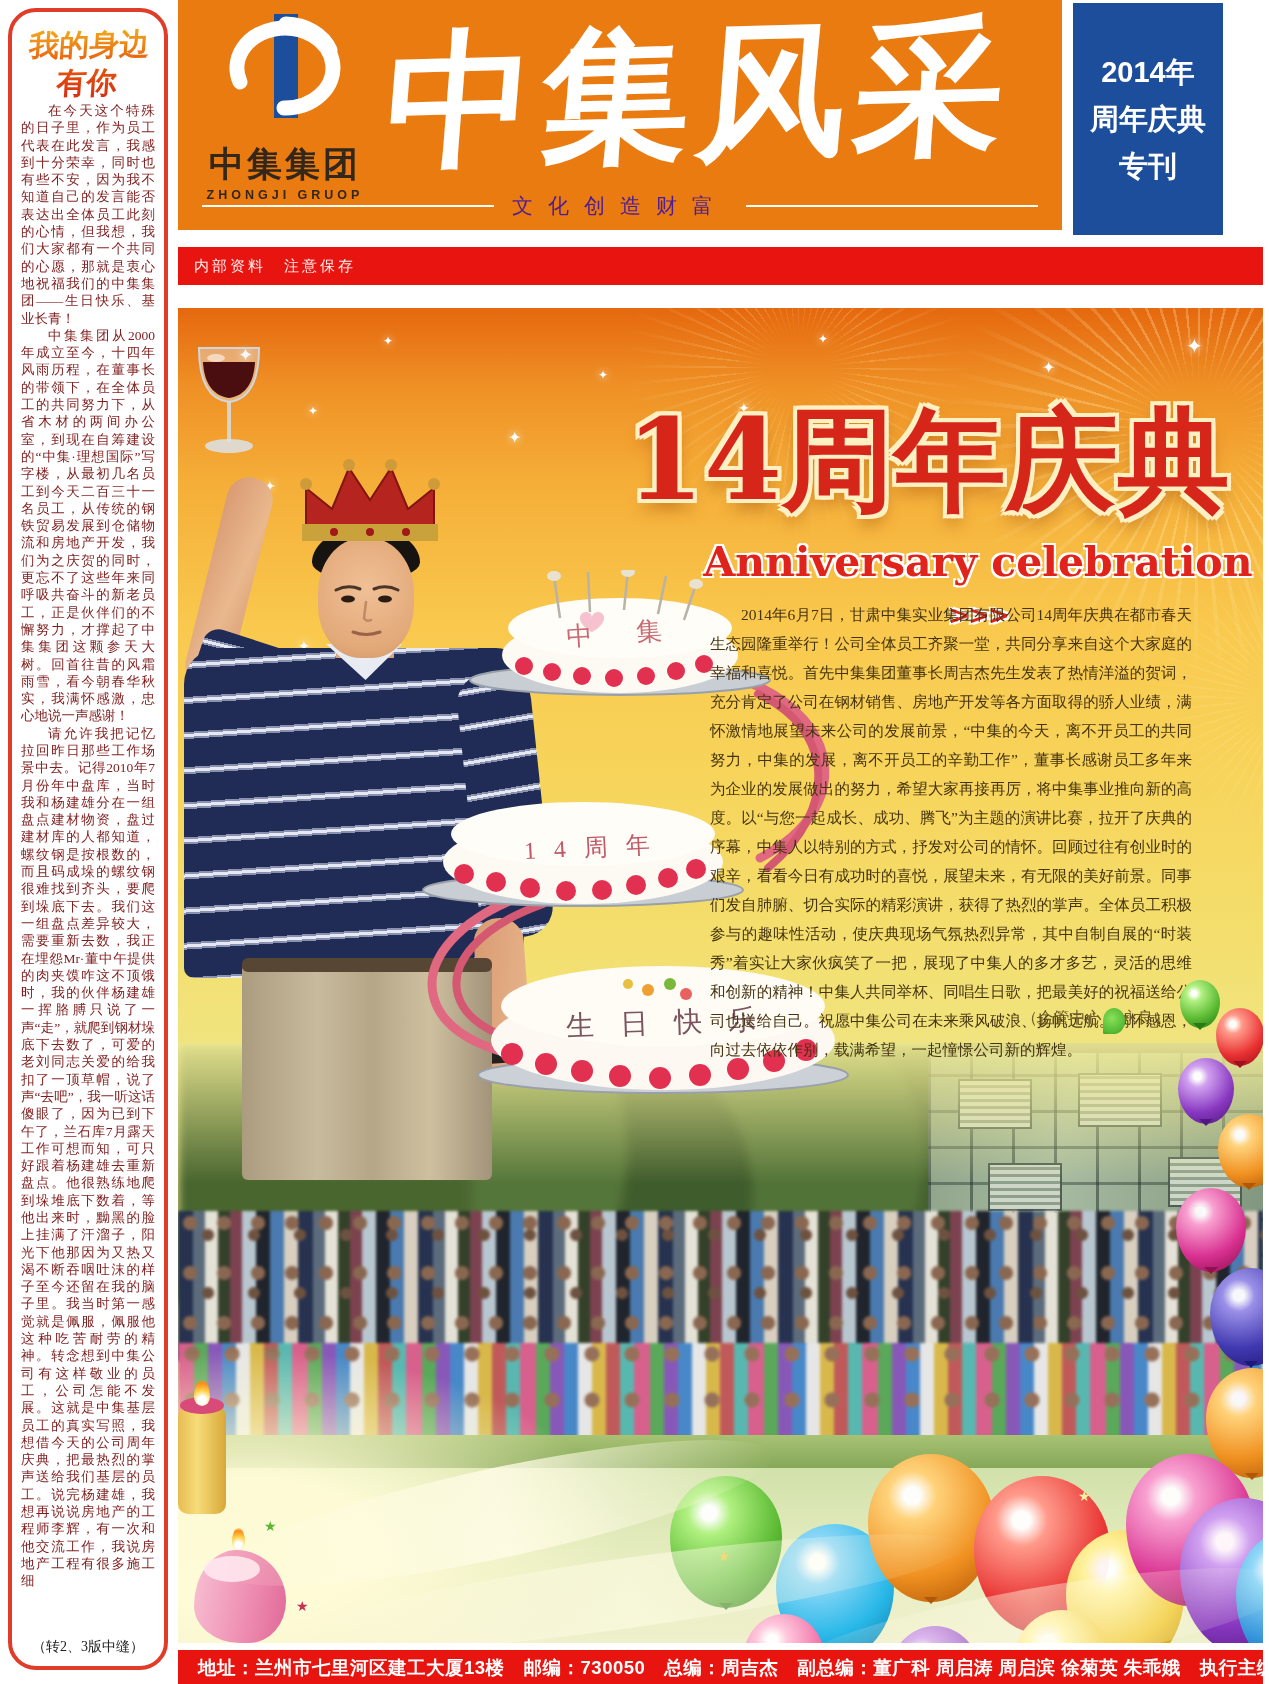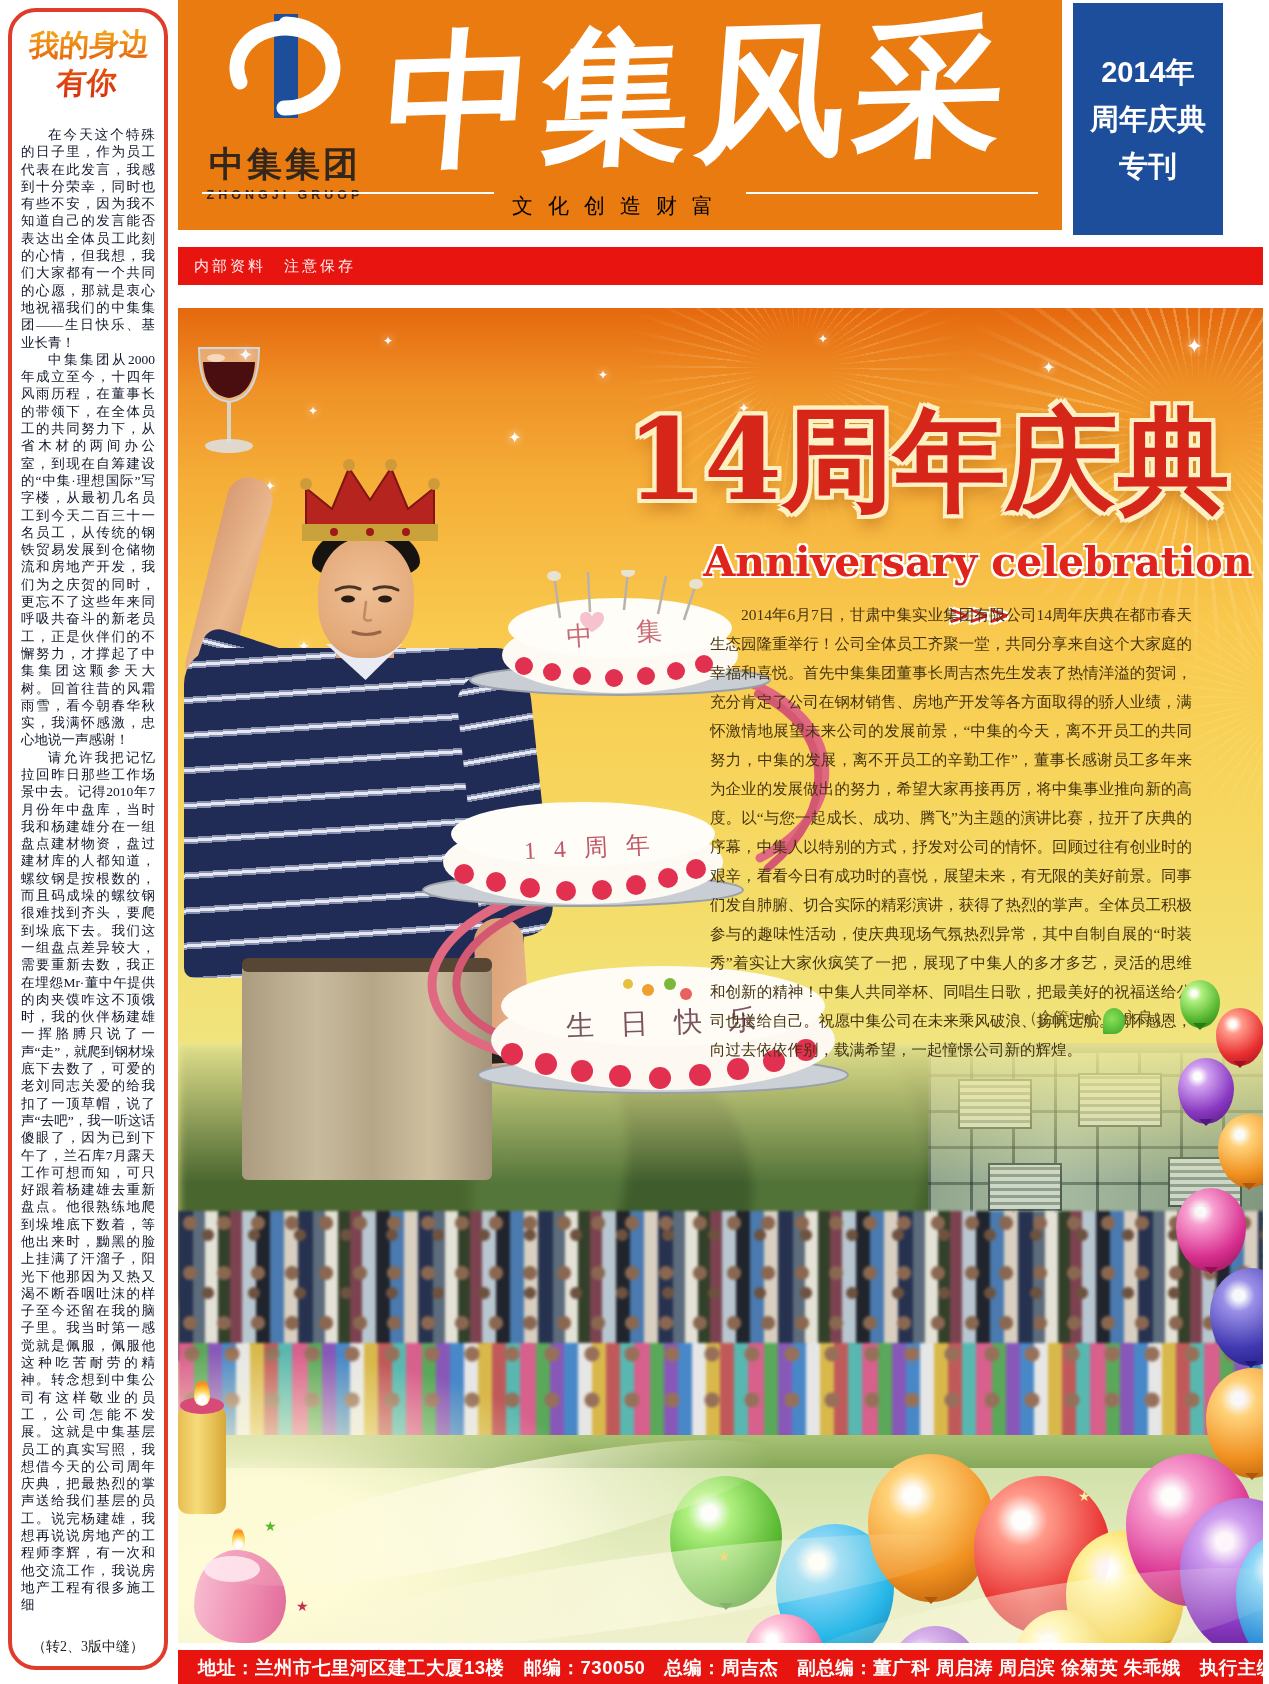--- a/index.html
+++ b/index.html
@@ -6,34 +6,34 @@
   .page{position:relative;width:1269px;height:1684px;background:#fff;overflow:hidden;
         font-family:"Liberation Sans","DejaVu Sans",sans-serif;}
   
   .sidebar{position:absolute;left:8px;top:8px;width:160px;height:1662px;box-sizing:border-box;
            border:4px solid #e03c2a;border-radius:28px;background:#fff;
            padding:14px 9px 8px;display:flex;flex-direction:column;}
   .sb-title{text-align:center;font-family:"DejaVu Serif","Liberation Serif",serif;font-weight:bold;
             font-size:30px;line-height:38px;transform:skewX(-5deg) rotate(-1deg);
             color:#e25a10;background:linear-gradient(180deg,#f2a21a 8%,#e4540e 55%,#d62b12);
             -webkit-background-clip:text;background-clip:text;-webkit-text-fill-color:transparent;}
-  .sb-body{flex:1;overflow:hidden;margin-top:24px;font-family:"Liberation Serif","DejaVu Serif",serif;
-           font-size:13.5px;line-height:17.3px;color:#0f172a;text-align:justify;}
+  .sb-body{flex:1;overflow:hidden;margin-top:0;font-family:"Liberation Serif","DejaVu Serif",serif;
+           font-size:13.5px;line-height:17.3px;color:#7f1d1d;text-align:justify;}
   .sb-body p{margin:0;text-indent:2em;}
   .sb-note{text-align:center;font-family:"Liberation Serif",serif;font-size:14px;color:#1c1c1c;padding:5px 0 2px;}
   
   .main{position:absolute;left:178px;top:0;width:1085px;height:1684px;}
   .header{position:absolute;left:0;top:0;width:884px;height:230px;background:#e97b10;}
   .logo{position:absolute;left:14px;top:12px;width:186px;text-align:center;color:#33261a;}
   .logo-name{font-size:35px;font-weight:bold;letter-spacing:3px;line-height:36px;margin-top:18px;}
   .logo-sub{font-size:12.5px;font-weight:bold;letter-spacing:4px;margin-top:6px;}
   .paper-title{position:absolute;left:168px;top:0px;width:706px;text-align:center;white-space:nowrap;
                font-family:"DejaVu Serif","Liberation Serif",serif;font-weight:bold;font-size:148px;
                line-height:186px;color:#fff;letter-spacing:8px;transform:skewX(-6deg) rotate(-1.5deg);}
-  .tagline{position:absolute;left:24px;right:24px;bottom:10px;display:flex;align-items:flex-start;gap:18px;color:#000000;}
+  .tagline{position:absolute;left:24px;right:24px;bottom:10px;display:flex;align-items:center;gap:18px;color:#4c1d95;}
   .tagline .ln{flex:1;height:2px;background:#fff;}
   .tagline .tx{font-size:21px;letter-spacing:15px;}
   .issue-box{position:absolute;left:895px;top:3px;width:150px;height:232px;background:#1d4e9b;color:#fff;
              display:flex;flex-direction:column;justify-content:center;text-align:center;
              font-weight:bold;font-size:29px;line-height:47px;}
   .info-bar{position:absolute;left:0;top:247px;width:1085px;height:38px;background:#e71410;color:#fff;
             display:flex;align-items:center;justify-content:space-between;padding:0 16px;box-sizing:border-box;}
   .info-left{font-size:19.5px;font-weight:bold;letter-spacing:.5px;}
   .info-right{font-size:15px;letter-spacing:3px;opacity:.92;}
   

